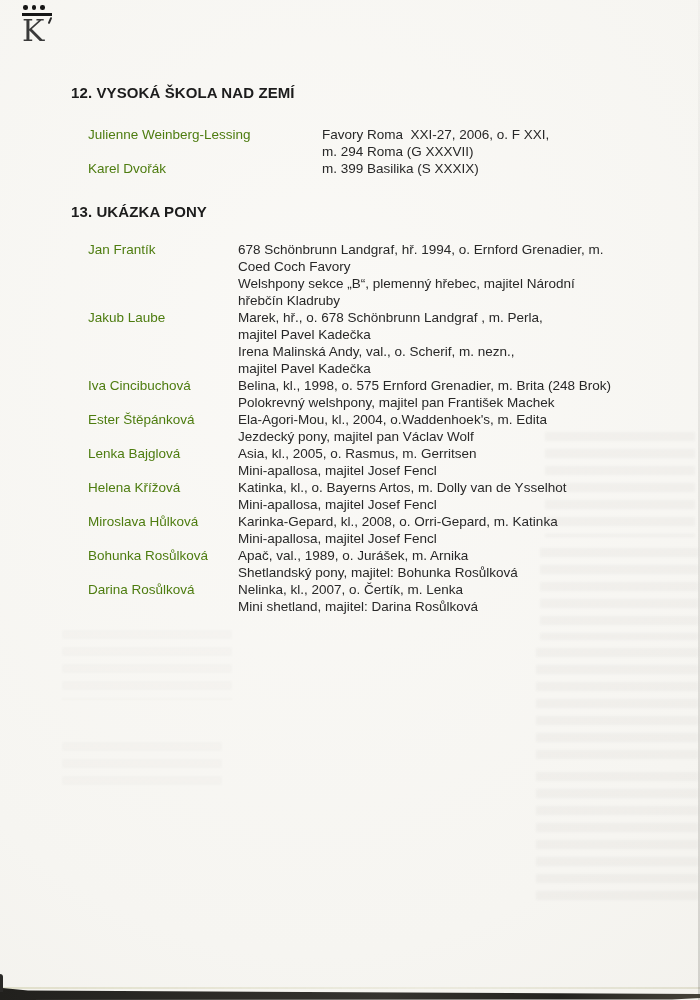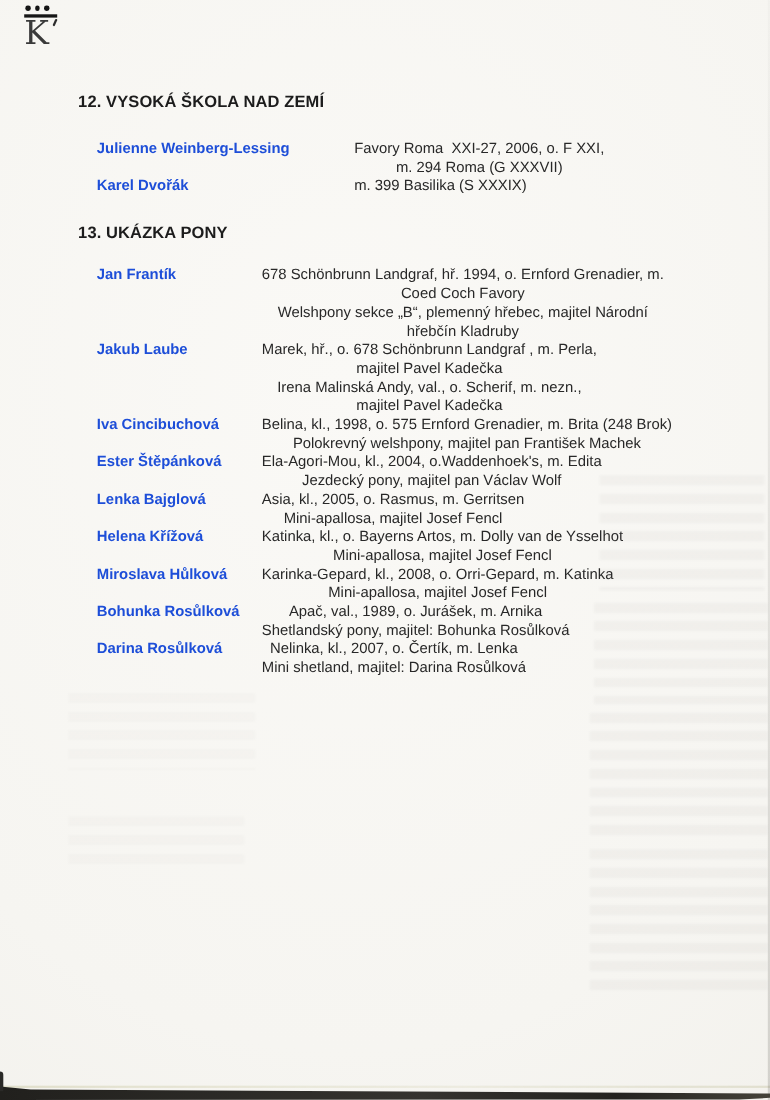--- a/index.html
+++ b/index.html
@@ -26,24 +26,24 @@
   .heading{position:absolute;left:71px;font-size:15px;font-weight:700;color:#1c1c1c;
     white-space:pre;letter-spacing:0.1px;}
   #heading12{top:84px;}
   #heading13{top:203px;}
 
   
   .entries{position:absolute;left:88px;}
   #entries12{top:126px;}
   #entries13{top:241px;}
   .entry{display:flex;align-items:flex-start;}
-  .ename{flex:0 0 auto;font-size:13.5px;line-height:17px;white-space:pre;color:#1d4ed8;font-weight:bold;}
+  .ename{flex:0 0 auto;font-size:13.5px;line-height:17px;white-space:pre;color:#4d7c0f;}
   #entries12 .ename{width:234px;}
   #entries13 .ename{width:150px;}
-  .elines{flex:0 0 auto;text-align:center;}
+  .elines{flex:0 0 auto;}
   .line{font-size:13.5px;line-height:17px;white-space:pre;color:#282828;}
 
   
   .ghost{position:absolute;pointer-events:none;filter:blur(0.8px);opacity:0.6;
     background:repeating-linear-gradient(to bottom,
       rgba(125,123,114,0.085) 0 9px, rgba(0,0,0,0) 9px 17px);}
   .ghost.lighter{opacity:0.35;}
 
   
   .edge-halo{position:absolute;left:0;bottom:11px;width:100%;height:2px;

